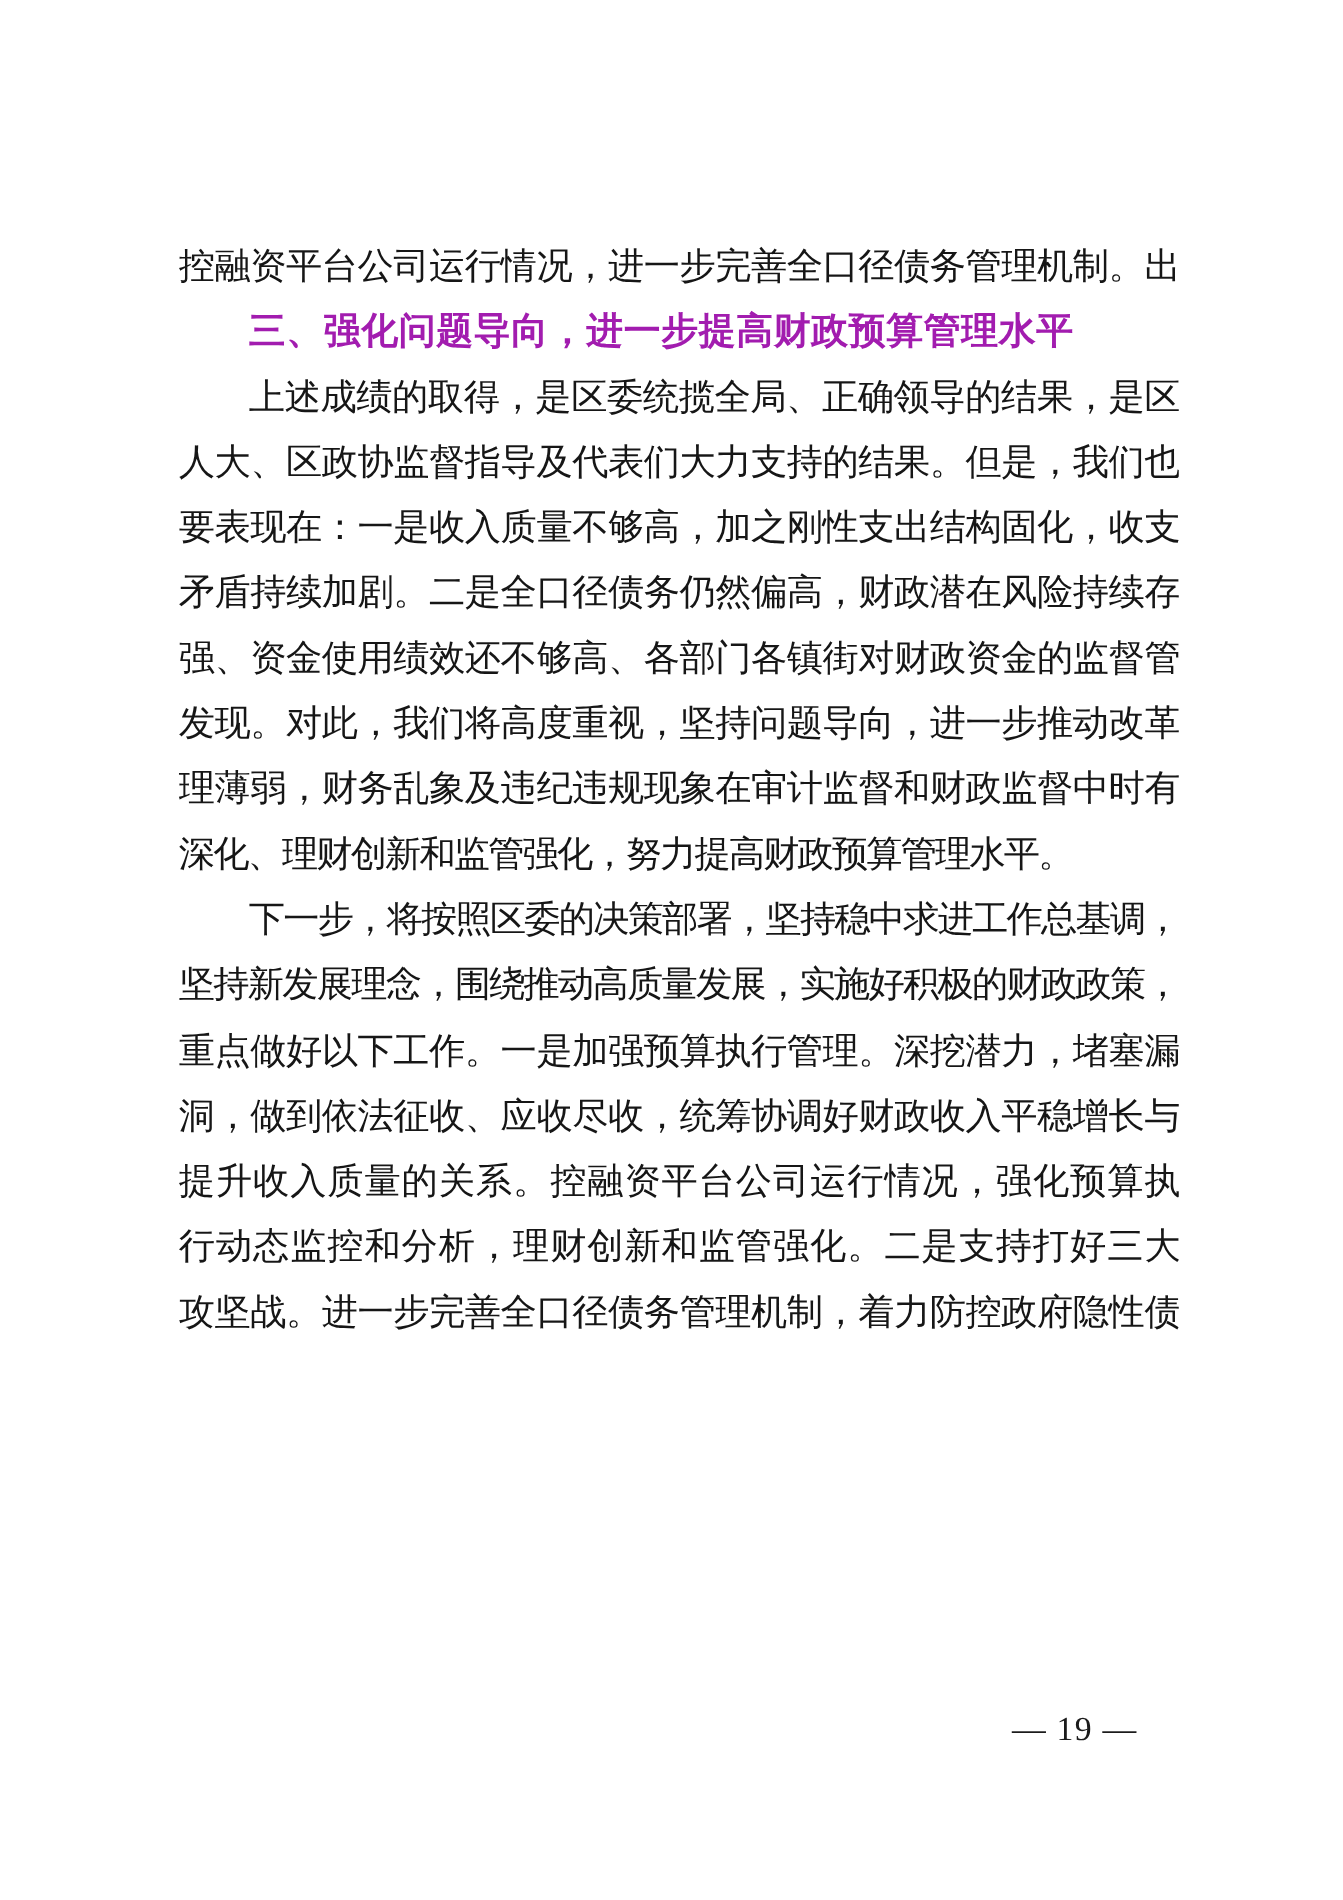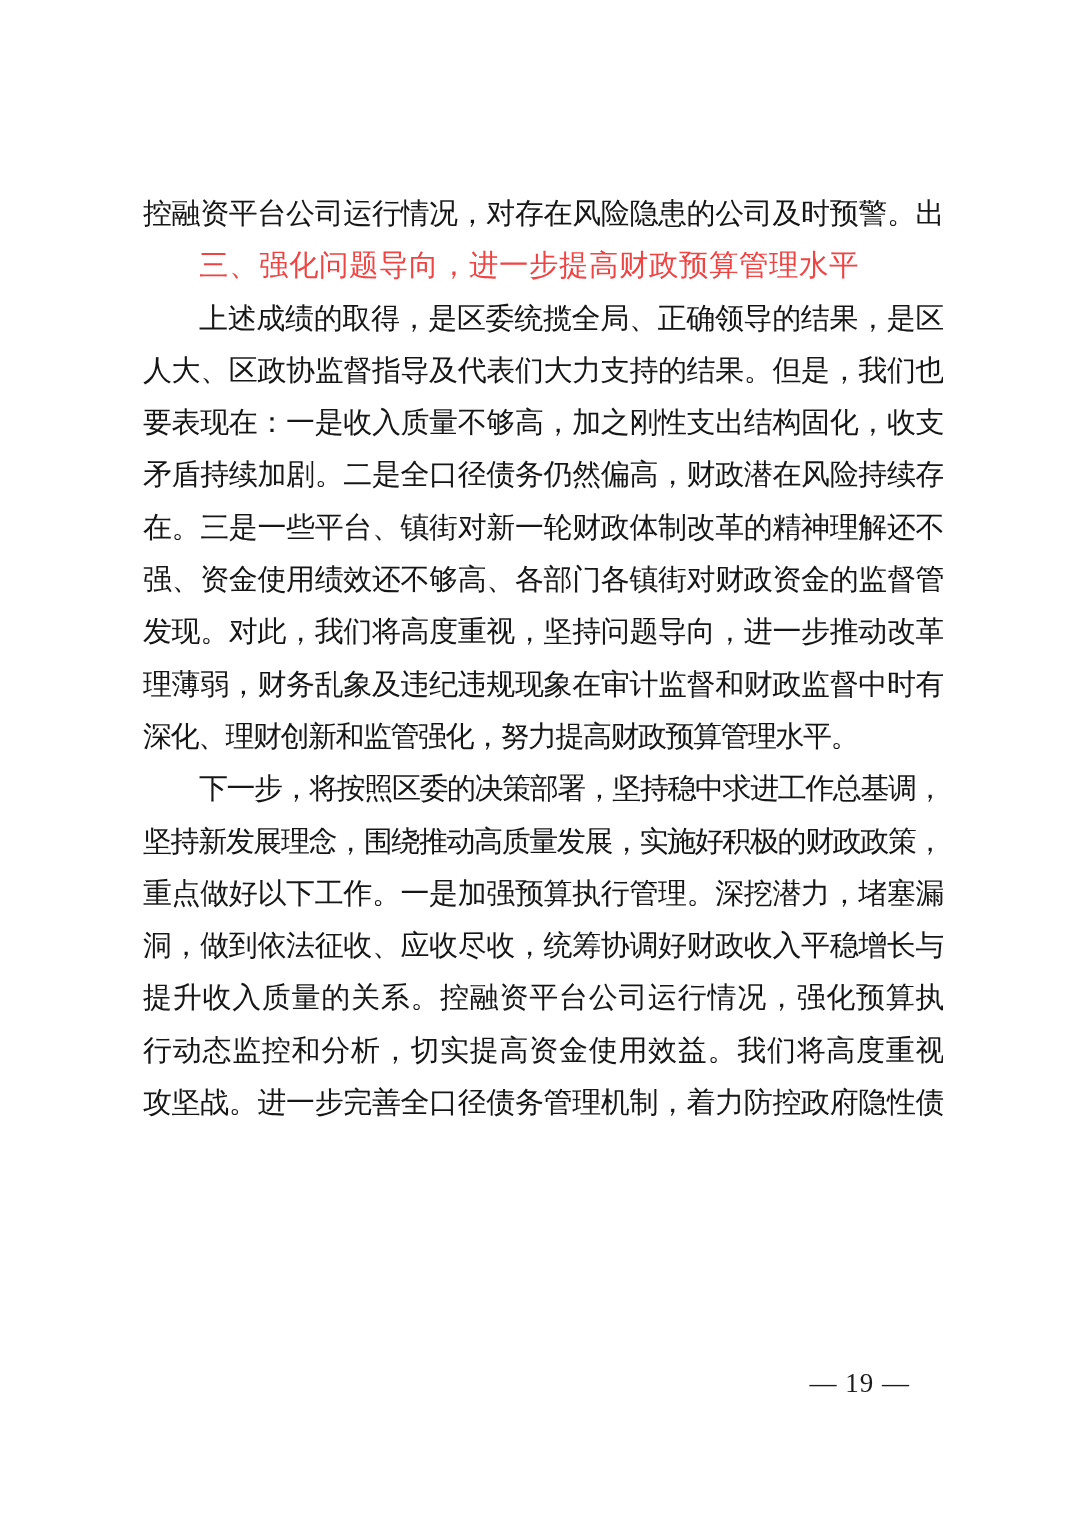--- a/index.html
+++ b/index.html
@@ -33,56 +33,55 @@
   }
   .line.justify {
     text-align: justify;
     text-align-last: justify;
   }
   .line.indent {
     padding-left: 56px;
   }
   .line.heading {
     font-family: "Liberation Sans", sans-serif;
-    font-weight: 400;
+    font-weight: 700;
     font-size: 29.5px;
     letter-spacing: 0.5px;
-    color: #ef4444;
+    color: #a21caf;
   }
   .page-number {
     position: absolute;
     top: 1366px;
     right: 164px;
     height: 34px;
     line-height: 34px;
     font-size: 27px;
     letter-spacing: 1px;
     font-family: "Liberation Serif", serif;
     color: #1b1b1b;
     text-align: right;
   }
 </style>
 </head>
 <body>
 
 <div class="page">
   <div class="content">
-      <div class="line justify">控融资平台公司运行情况，对存在风险隐患的公司及时预警。出</div>
+      <div class="line justify">控融资平台公司运行情况，进一步完善全口径债务管理机制。出</div>
       <div class="line heading indent">三、强化问题导向，进一步提高财政预算管理水平</div>
       <div class="line indent justify">上述成绩的取得，是区委统揽全局、正确领导的结果，是区</div>
       <div class="line justify">人大、区政协监督指导及代表们大力支持的结果。但是，我们也</div>
       <div class="line justify">要表现在：一是收入质量不够高，加之刚性支出结构固化，收支</div>
       <div class="line justify">矛盾持续加剧。二是全口径债务仍然偏高，财政潜在风险持续存</div>
-      <div class="line justify">在。三是一些平台、镇街对新一轮财政体制改革的精神理解还不</div>
       <div class="line justify">强、资金使用绩效还不够高、各部门各镇街对财政资金的监督管</div>
       <div class="line justify">发现。对此，我们将高度重视，坚持问题导向，进一步推动改革</div>
       <div class="line justify">理薄弱，财务乱象及违纪违规现象在审计监督和财政监督中时有</div>
       <div class="line">深化、理财创新和监管强化，努力提高财政预算管理水平。</div>
       <div class="line indent justify">下一步，将按照区委的决策部署，坚持稳中求进工作总基调，</div>
       <div class="line justify">坚持新发展理念，围绕推动高质量发展，实施好积极的财政政策，</div>
       <div class="line justify">重点做好以下工作。一是加强预算执行管理。深挖潜力，堵塞漏</div>
       <div class="line justify">洞，做到依法征收、应收尽收，统筹协调好财政收入平稳增长与</div>
       <div class="line justify">提升收入质量的关系。控融资平台公司运行情况，强化预算执</div>
-      <div class="line justify">行动态监控和分析，切实提高资金使用效益。我们将高度重视</div>
+      <div class="line justify">行动态监控和分析，理财创新和监管强化。二是支持打好三大</div>
       <div class="line justify">攻坚战。进一步完善全口径债务管理机制，着力防控政府隐性债</div>
     </div>
   <div class="page-number">— 19 —</div>
 </div>
 
 </body></html>

